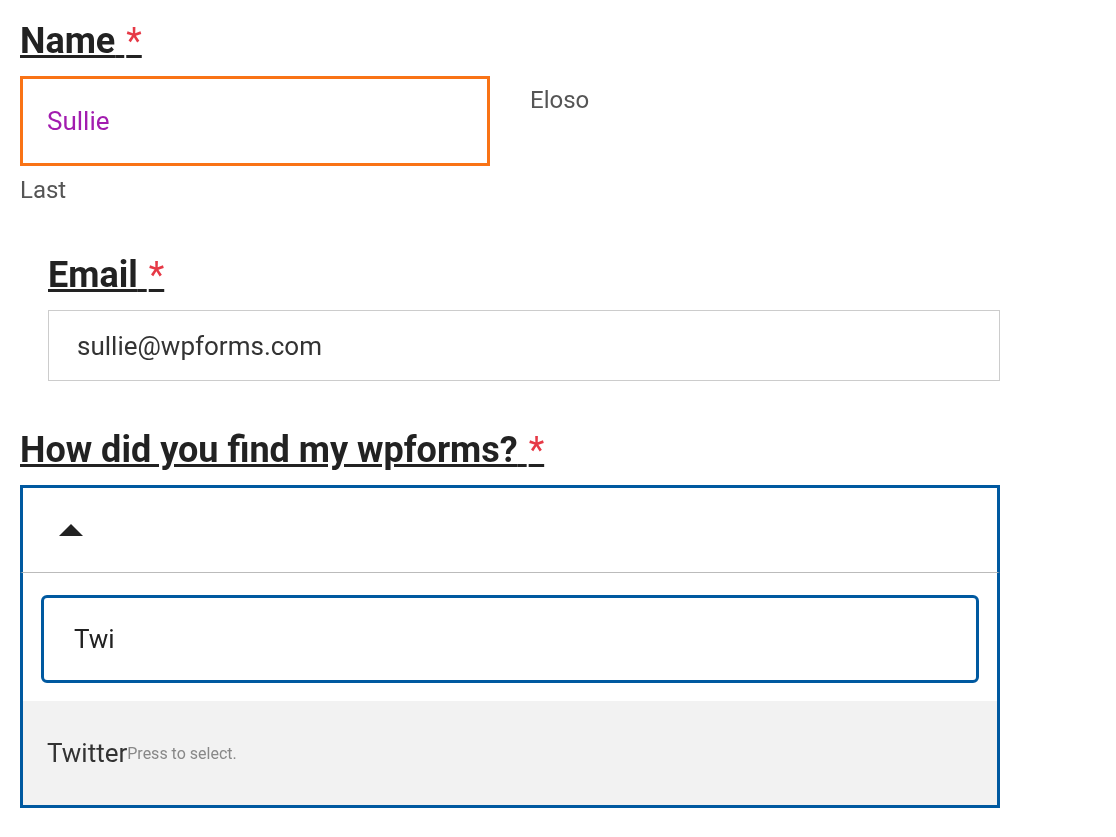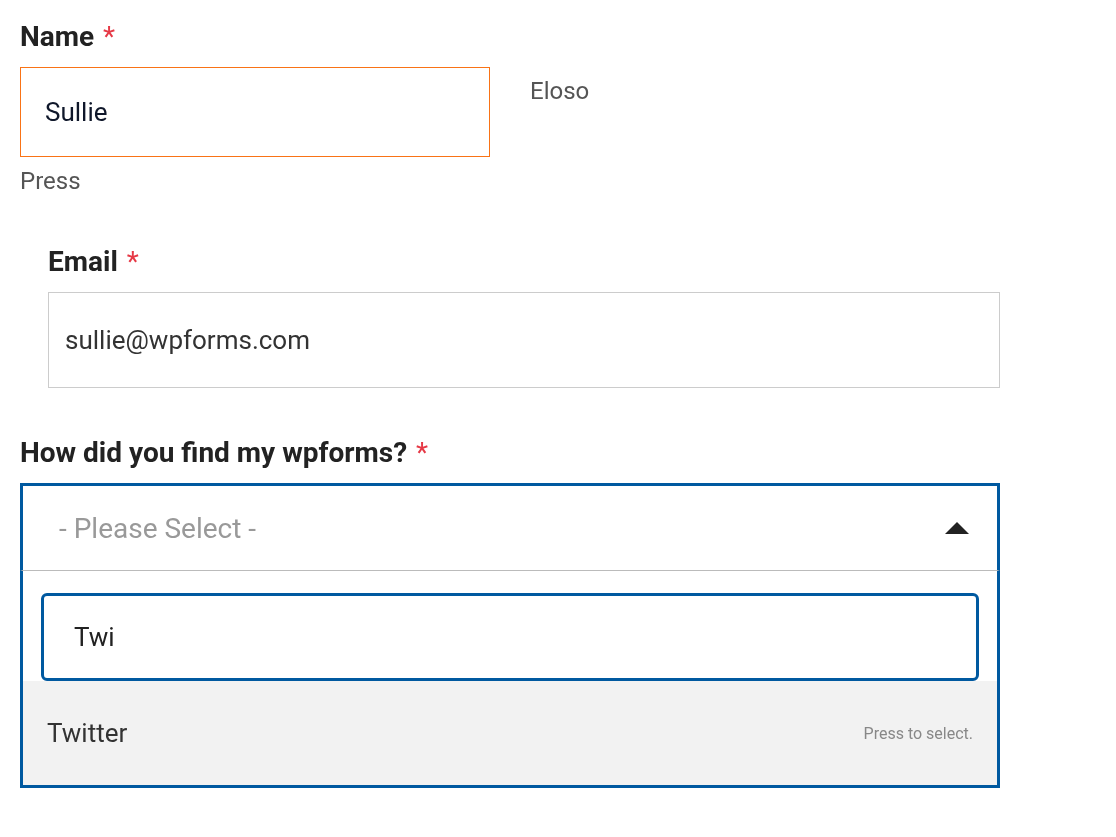--- a/index.html
+++ b/index.html
@@ -12,66 +12,67 @@
       padding: 20px;
       background: #fff;
       color: #222;
       font-size: 16px;
     }
     .form-container {
       max-width: 980px;
     }
     .field-label {
       font-weight: 700;
-      font-size: 28px;
+      font-size: 36px;
       color: #222;
       margin-bottom: 14px;
       display: block;
+      text-decoration: underline;
     }
     .required-asterisk {
       color: #e63946;
       font-weight: 400;
       margin-left: 2px;
     }
     .name-row {
       display: flex;
       gap: 40px;
       margin-bottom: 50px;
     }
     .name-col {
       display: flex;
       flex-direction: column;
       flex: 1;
     }
     .text-input {
       width: 100%;
       height: 90px;
-      border: 1px solid #f97316;
+      border: 3px solid #f97316;
       padding: 0 24px;
       font-size: 26px;
-      color: #0f172a;
+      color: #a21caf;
       background: #fff;
       outline: none;
       font-family: inherit;
     }
     .sublabel {
       font-size: 24px;
       color: #555;
       margin-top: 10px;
       font-weight: 400;
     }
     .email-field {
       margin-bottom: 48px;
       margin-left: 28px;
     }
     .email-input {
       width: 100%;
-      height: 96px;
+      height: 71px;
       border: 1px solid #ccc;
-      padding: 0 16px;
+      padding: 0 28px;
       font-size: 26px;
       color: #333;
       background: #fff;
       outline: none;
       font-family: inherit;
     }
     .dropdown-wrapper {
       position: relative;
     }
     .dropdown-control {
@@ -108,25 +109,26 @@
     .dropdown-search {
       width: 100%;
       height: 88px;
       border: 3px solid #0059a0;
       border-radius: 6px;
       padding: 0 30px;
       font-size: 26px;
       color: #222;
       outline: none;
       font-family: inherit;
+      margin-bottom: 18px;
     }
     .dropdown-option {
       display: flex;
       align-items: center;
-      justify-content: space-between;
+      justify-content: flex-start;
       height: 104px;
       padding: 0 24px;
       margin: 0 -18px;
       background: #f2f2f2;
       cursor: pointer;
     }
     .option-text {
       font-size: 26px;
       color: #333;
     }
@@ -141,21 +143,21 @@
 <div class="form-container">
 
   <div>
     <label class="field-label">
       <span>Name</span>
       <span class="required-asterisk">*</span>
     </label>
     <div class="name-row">
       <div class="name-col">
         <input type="text" class="text-input" value="Sullie" style="">
-        <span class="sublabel">Press</span>
+        <span class="sublabel">Last</span>
       </div>
       <div class="name-col">
         <span class="sublabel">Eloso</span>
       </div>
     </div>
   </div>
 
   <div class="email-field">
     <label class="field-label">
       <span>Email</span>
@@ -164,21 +166,20 @@
     <input type="text" class="email-input" value="sullie@wpforms.com" style="">
   </div>
 
   <div>
     <label class="field-label">
       <span>How did you find my wpforms?</span>
       <span class="required-asterisk">*</span>
     </label>
     <div class="dropdown-wrapper">
       <div class="dropdown-control">
-        <span class="dropdown-placeholder">- Please Select -</span>
         <span class="caret-up"></span>
       </div>
       <div class="dropdown-panel">
         <input type="text" class="dropdown-search" value="Twi" style="">
         <div class="dropdown-option">
           <span class="option-text">Twitter</span>
           <span class="option-hint">Press to select.</span>
         </div>
       </div>
     </div>

